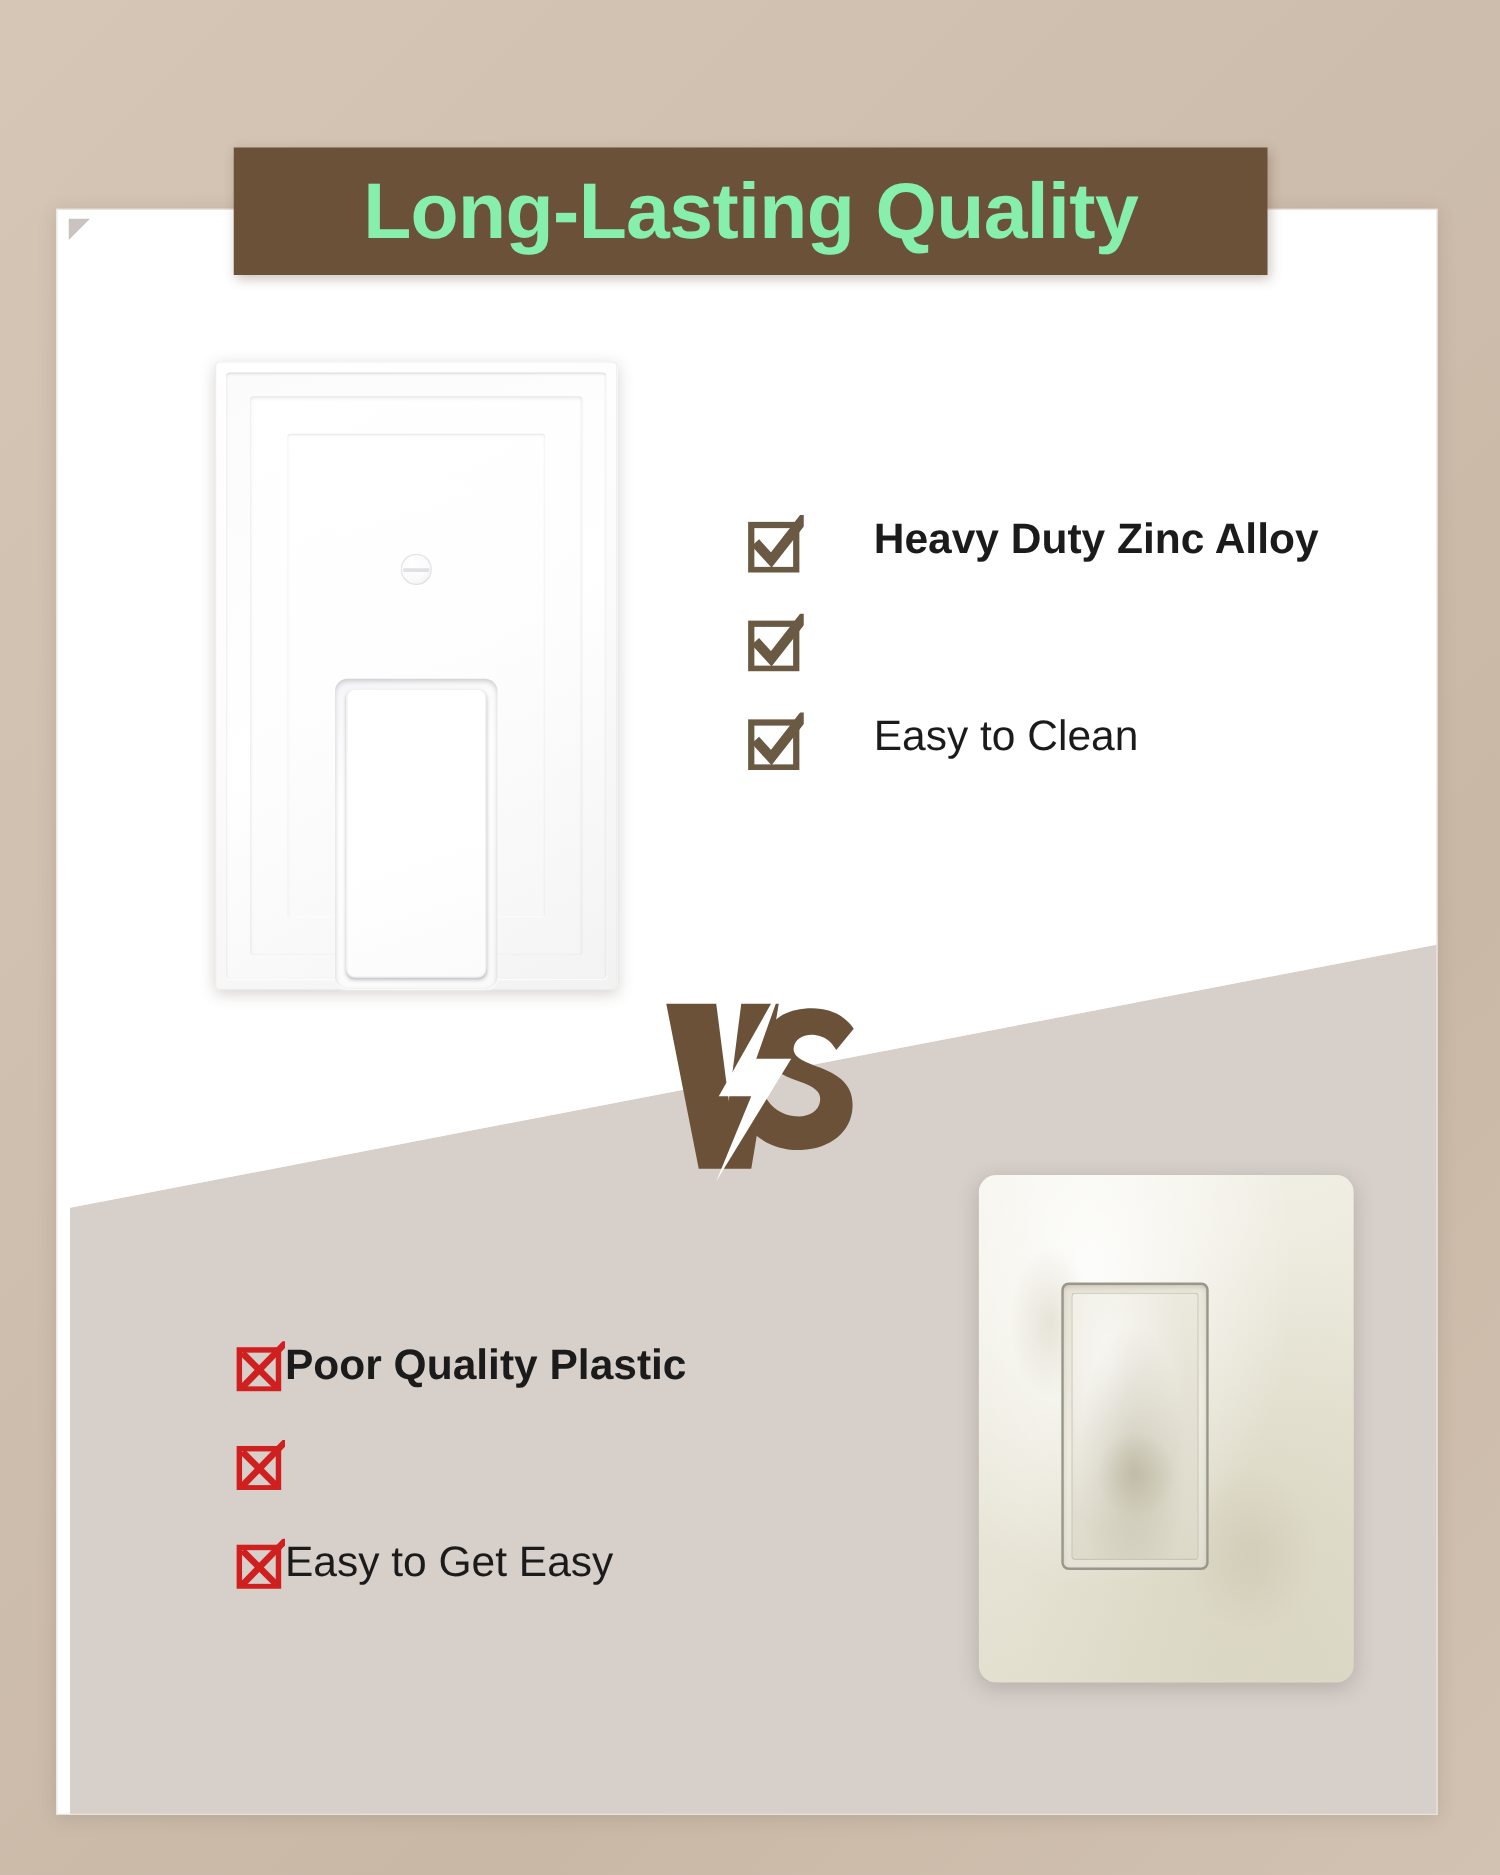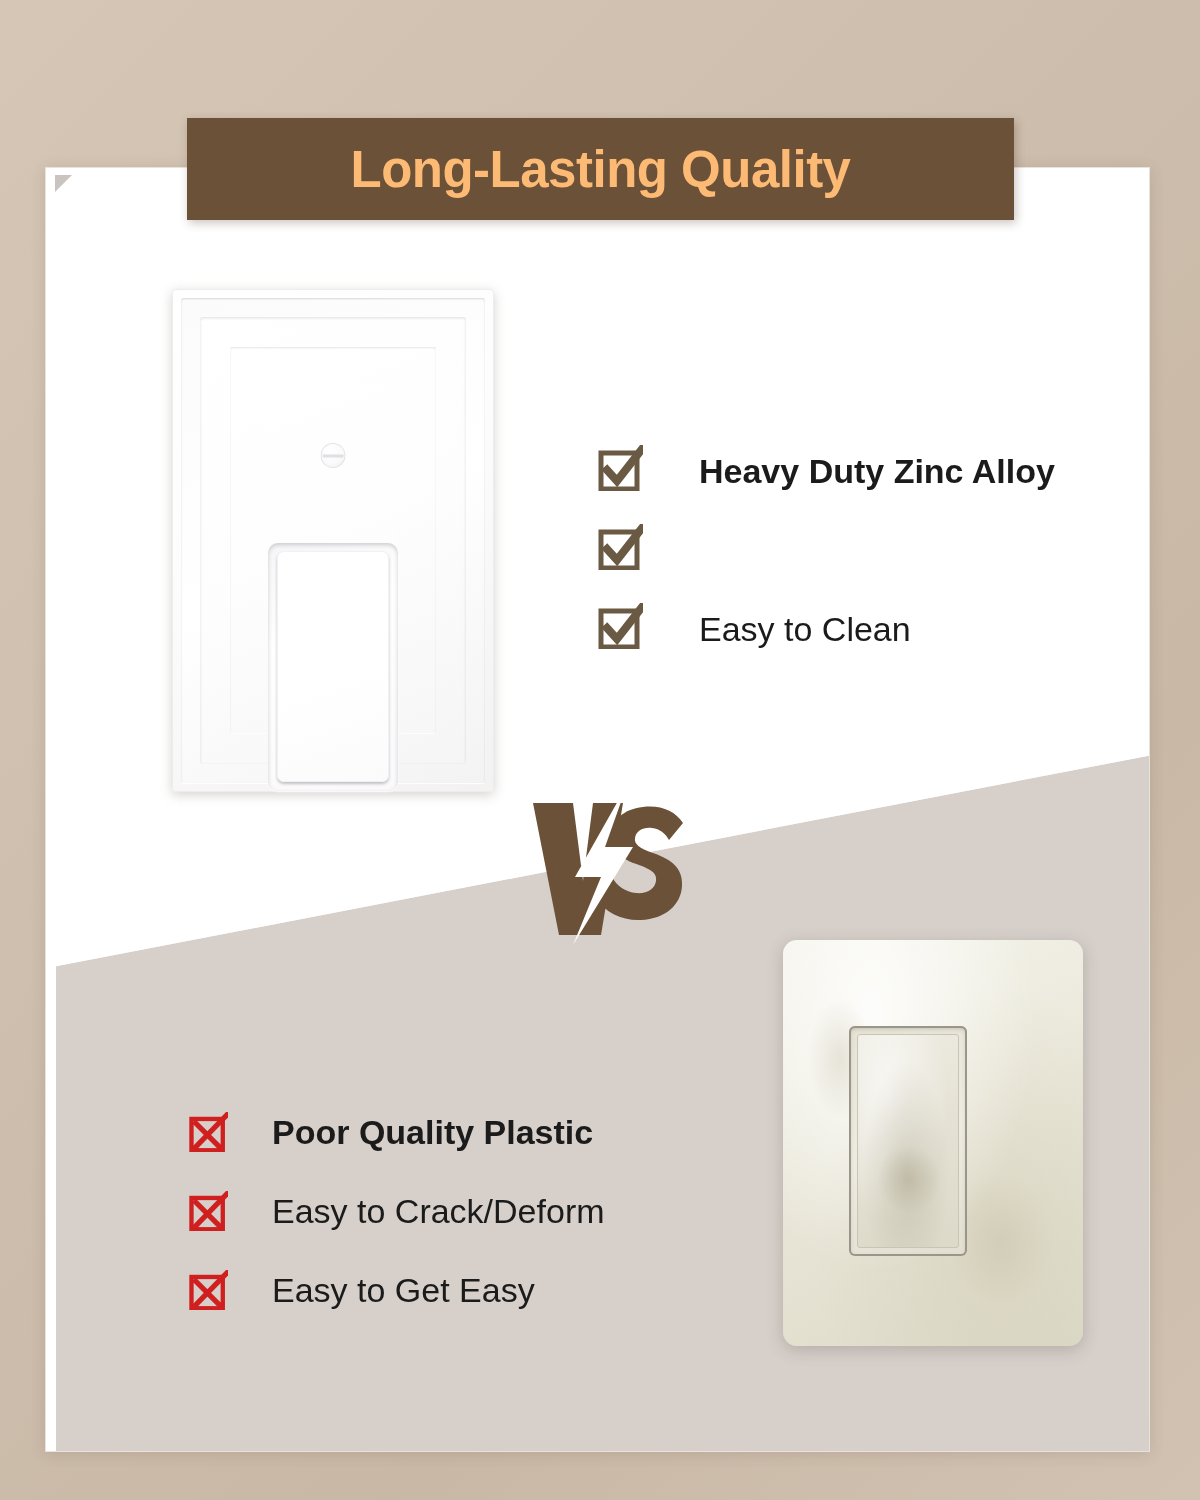--- a/index.html
+++ b/index.html
@@ -86,22 +86,22 @@
     width: 827px;
     height: 102px;
     background: #6b5138;
     display: flex;
     align-items: center;
     justify-content: center;
     box-shadow: 2px 3px 9px rgba(80, 60, 42, 0.3);
     z-index: 40;
   }
   .title-text {
-    color: #fdba74;
-    font-size: 51px;
+    color: #86efac;
+    font-size: 63px;
     font-weight: bold;
     letter-spacing: -0.5px;
     white-space: nowrap;
     line-height: 1;
     font-family: "Liberation Sans", sans-serif;
     text-align: right;
   }
 
   
   .plate-good {
@@ -268,32 +268,32 @@
   
   .list {
     position: absolute;
     z-index: 20;
   }
   .list-good { left: 597px; top: 412px; width: 500px; }
   .list-bad  { left: 188px; top: 1073px; width: 520px; }
 
   .list-row {
     display: flex;
-    align-items: flex-end;
+    align-items: flex-start;
     height: 79px;
   }
   .row-label {
     font-size: 34px;
     color: #1b1b1b;
     white-space: nowrap;
     font-family: "Liberation Sans", sans-serif;
   }
   .row-label.em { font-weight: bold; }
   .list-good .row-label { margin-left: 56px; }
-  .list-bad  .row-label { margin-left: 44px; }
+  .list-bad  .row-label { }
 
   .ico { flex: 0 0 auto; display: block; }
 </style>
 </head>
 <body>
 
 <div id="page">
 
   <div class="card">
 
@@ -391,21 +391,20 @@
       </svg>
       <span class="row-label em">Poor Quality Plastic</span>
     </div>
 
     <div class="list-row">
       <svg class="ico" width="40" height="40" viewBox="0 0 46 46">
         <rect x="4" y="8" width="36" height="36" fill="none" stroke="#d01f1f" stroke-width="5"></rect>
         <path d="M9 13 L36 40" fill="none" stroke="#d01f1f" stroke-width="6" stroke-linecap="square"></path>
         <path d="M9 40 L45 3" fill="none" stroke="#d01f1f" stroke-width="6" stroke-linecap="square"></path>
       </svg>
-      <span class="row-label">Easy to Crack/Deform</span>
     </div>
 
     <div class="list-row">
       <svg class="ico" width="40" height="40" viewBox="0 0 46 46">
         <rect x="4" y="8" width="36" height="36" fill="none" stroke="#d01f1f" stroke-width="5"></rect>
         <path d="M9 13 L36 40" fill="none" stroke="#d01f1f" stroke-width="6" stroke-linecap="square"></path>
         <path d="M9 40 L45 3" fill="none" stroke="#d01f1f" stroke-width="6" stroke-linecap="square"></path>
       </svg>
       <span class="row-label">Easy to Get Easy</span>
     </div>

